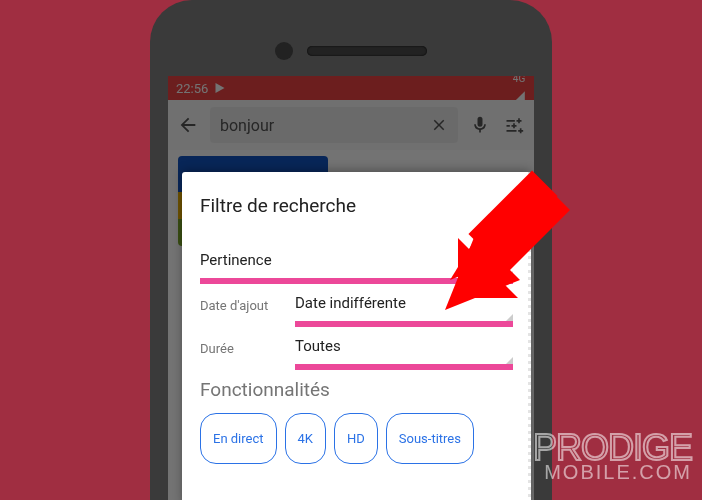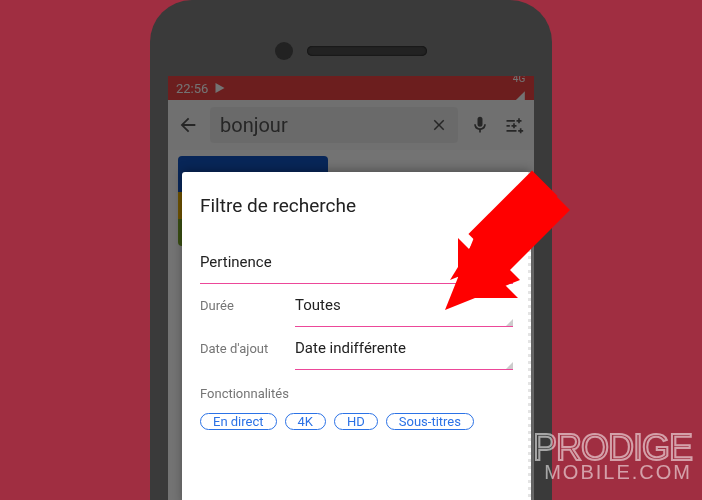--- a/index.html
+++ b/index.html
@@ -72,21 +72,21 @@
     background: #f8f8f8;
   }
   .search-box {
     flex: 1;
     background: #ececec;
     border-radius: 4px;
     height: 36px;
     display: flex;
     align-items: center;
     padding: 0 10px;
-    font-size: 20px;
+    font-size: 16px;
     color: #555;
     justify-content: space-between;
   }
   .icon-btn { width: 24px; height: 24px; display: flex; align-items: center; justify-content: center; }
   .content-behind {
     position: relative; z-index: 1;
     padding: 6px 10px;
     display: flex; gap: 8px;
   }
   .thumb { width: 150px; height: 90px; border-radius: 4px; }
@@ -114,49 +114,49 @@
   }
   .filter-label {
     width: 95px;
     font-size: 13px;
     color: #757575;
   }
   .filter-value {
     flex: 1;
     font-size: 15px;
     color: #222;
-    border-bottom: 1px solid #ec4899;
+    border-bottom: 6px solid #ec4899;
     height: 100%;
     display: flex;
     align-items: center;
     position: relative;
   }
   .filter-value::after {
     content: "";
     position: absolute;
     right: 0; bottom: 0;
     width: 0; height: 0;
     border-left: 7px solid transparent;
     border-bottom: 7px solid #ccc;
   }
   .func-label {
-    font-size: 13px;
+    font-size: 19px;
     color: #757575;
-    margin-top: 16px;
+    margin-top: 8px;
     margin-bottom: 12px;
   }
   .chips {
     display: flex;
     gap: 8px;
   }
   .chip {
     border: 1px solid #2b72e6;
     color: #2b72e6;
     border-radius: 16px;
-    padding: 0 12px;
+    padding: 17px 12px;
     font-size: 13px;
     white-space: nowrap;
   }
   .scroll-edge {
     position: absolute;
     right: 0; top: 0; bottom: 0;
     width: 3px;
     background: repeating-linear-gradient(to bottom, #c8c8c8 0 3px, transparent 3px 7px);
     opacity: 0.5;
   }
@@ -255,26 +255,26 @@
     <div class="dim-overlay"></div>
 
     <div class="modal">
       <div class="scroll-edge"></div>
       <div class="modal-title">Filtre de recherche</div>
 
       <div class="filter-row">
         <div class="filter-value">Pertinence</div>
       </div>
       <div class="filter-row">
+        <div class="filter-label">Date d'ajout</div>
+        <div class="filter-value">Date indifférente</div>
+      </div>
+      <div class="filter-row">
         <div class="filter-label">Durée</div>
         <div class="filter-value">Toutes</div>
-      </div>
-      <div class="filter-row">
-        <div class="filter-label">Date d'ajout</div>
-        <div class="filter-value">Date indifférente</div>
       </div>
 
       <div class="func-label">Fonctionnalités</div>
       <div class="chips">
         <div class="chip">En direct</div>
         <div class="chip">4K</div>
         <div class="chip">HD</div>
         <div class="chip">Sous-titres</div>
       </div>
     </div>

